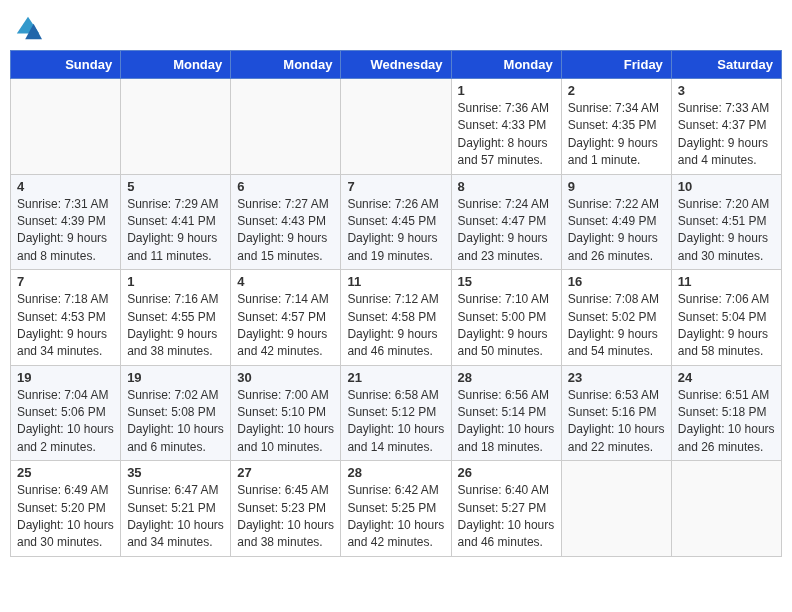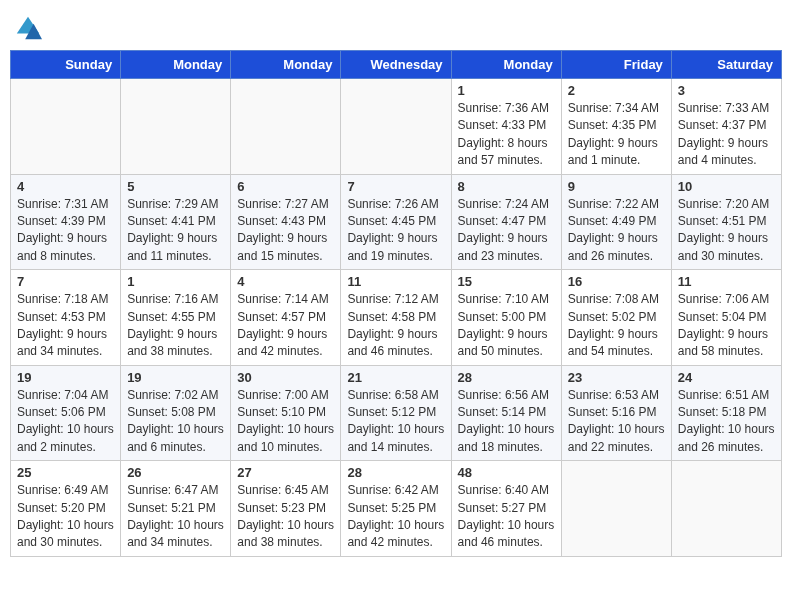--- a/index.html
+++ b/index.html
@@ -231,32 +231,32 @@
           <span class="day-number">24</span>
           <div class="day-info">Sunrise: 6:51 AM<br>Sunset: 5:18 PM<br>Daylight: 10 hours<br>and 26 minutes.</div>
         </td>
       </tr>
       <tr>
         <td>
           <span class="day-number">25</span>
           <div class="day-info">Sunrise: 6:49 AM<br>Sunset: 5:20 PM<br>Daylight: 10 hours<br>and 30 minutes.</div>
         </td>
         <td>
-          <span class="day-number">26</span>
+          <span class="day-number">35</span>
           <div class="day-info">Sunrise: 6:47 AM<br>Sunset: 5:21 PM<br>Daylight: 10 hours<br>and 34 minutes.</div>
         </td>
         <td>
           <span class="day-number">27</span>
           <div class="day-info">Sunrise: 6:45 AM<br>Sunset: 5:23 PM<br>Daylight: 10 hours<br>and 38 minutes.</div>
         </td>
         <td>
           <span class="day-number">28</span>
           <div class="day-info">Sunrise: 6:42 AM<br>Sunset: 5:25 PM<br>Daylight: 10 hours<br>and 42 minutes.</div>
         </td>
         <td>
-          <span class="day-number">48</span>
+          <span class="day-number">26</span>
           <div class="day-info">Sunrise: 6:40 AM<br>Sunset: 5:27 PM<br>Daylight: 10 hours<br>and 46 minutes.</div>
         </td>
         <td class="empty"></td>
         <td class="empty"></td>
       </tr>
     </tbody>
 </table>
 
 </body></html>

